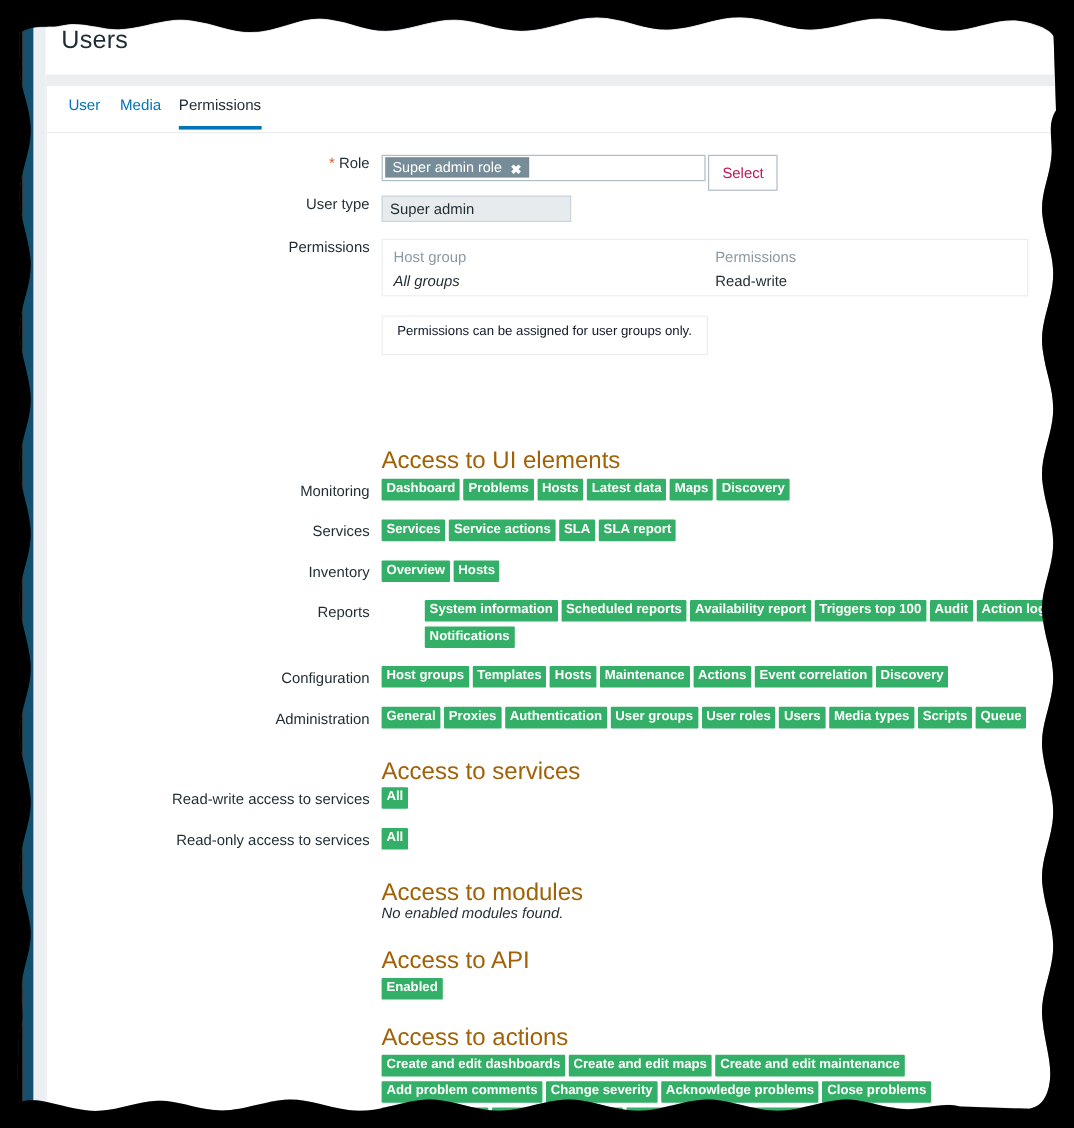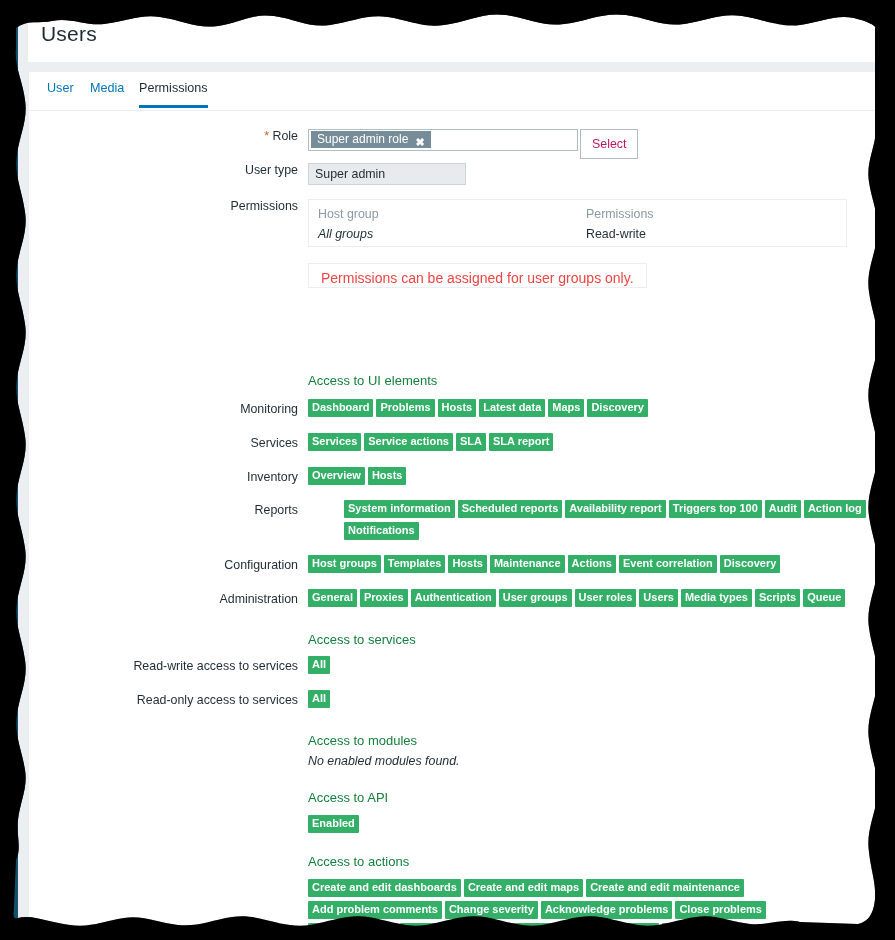--- a/index.html
+++ b/index.html
@@ -25,21 +25,21 @@
     position: absolute;
     left: 0; top: 0;
     width: 895px; height: 940px;
     z-index: 5;
     pointer-events: none;
   }
 
   
   #screen {
     position: absolute;
-    left: 9px;
+    left: 19px;
     top: 10px;
     width: 866px;
     height: 920px;
     background: #ffffff;
     overflow: hidden;
     z-index: 2;
   }
   
   #left-strip {
     position: absolute;
@@ -226,31 +226,31 @@
     color: #1f2c33;
     padding-top: 6px;
   }
   .perm-c1 { width: 268px; }
   .perm-c1-italic { font-style: italic; }
 
   .notice {
     display: inline-block;
     border: 1px solid #ebeef0;
     background: #ffffff;
-    padding: 6px 12px 1px 12px;
-    font-size: 14px;
-    color: #ef4444;
+    padding: 6px 12px 13px 12px;
+    font-size: 11px;
+    color: #0f172a;
   }
 
   
   .section-h {
     position: absolute;
     left: 279px;
-    font-size: 13px;
-    color: #15803d;
+    font-size: 20px;
+    color: #a16207;
   }
   .section-note {
     position: absolute;
     left: 279px;
     font-size: 12.4px;
     font-style: italic;
     color: #1f2c33;
   }
 
   

